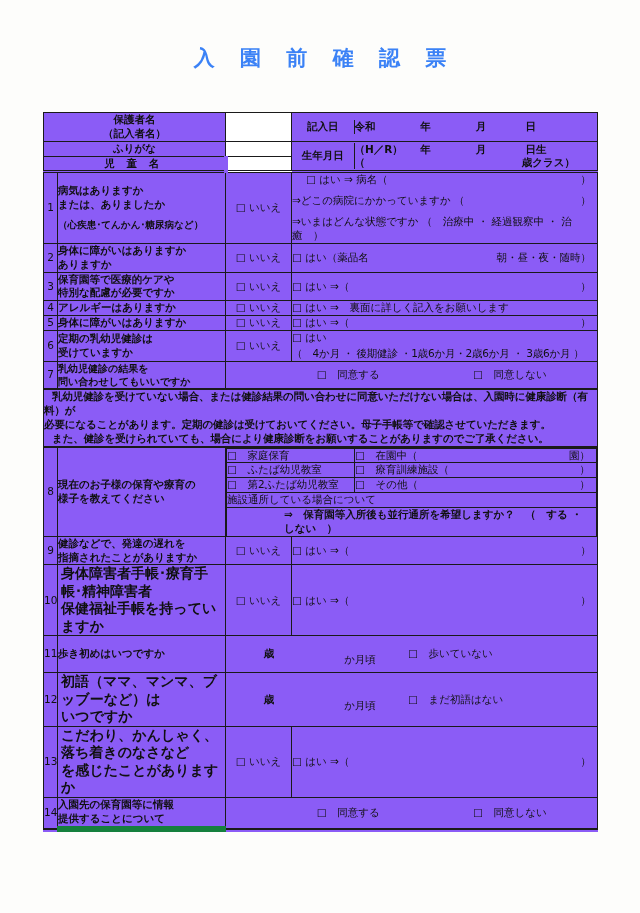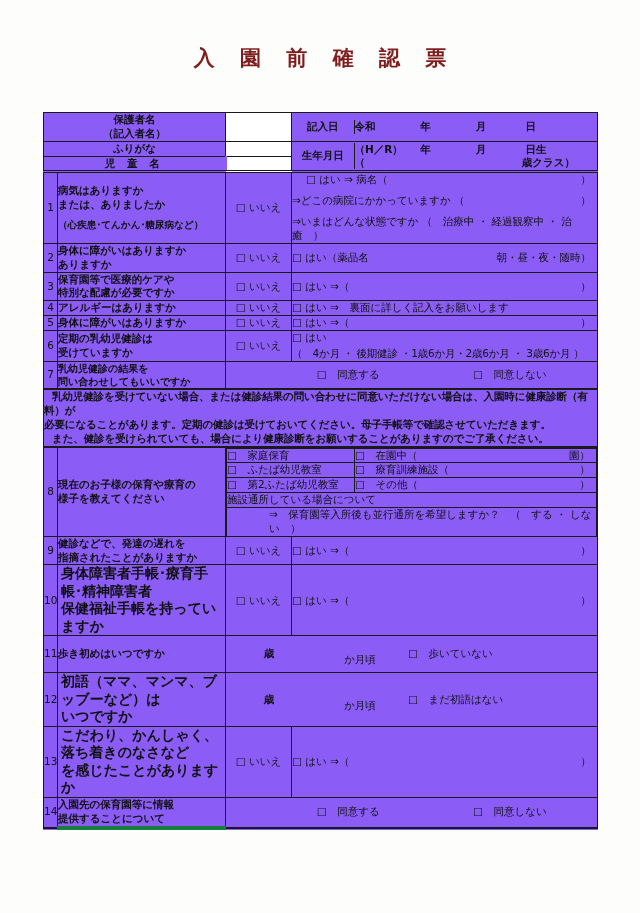--- a/index.html
+++ b/index.html
@@ -16,21 +16,21 @@
     background: #fdfdfb;
     overflow: hidden;
   }
   .title {
     text-align: center;
     font-size: 21px;
     font-weight: bold;
     letter-spacing: 9px;
     padding-top: 44px;
     padding-left: 9px;
-    color: #7f1d1d;
+    color: #3b82f6;
   }
 
   table.form {
     position: absolute;
     left: 43px; top: 112px;
     width: 554px;
     border-collapse: collapse;
     table-layout: fixed;
     background: #8b5cf6;
   }
@@ -122,21 +122,21 @@
   .sub8 td {
     border: none;
     border-bottom: 1px dashed #1a1a1a;
     padding: 3px 5px 3px 7px;
     font-size: 10.5px;
     vertical-align: middle;
   }
   .sub8 td.left { border-right: 1px dashed #1a1a1a; width: 128px; }
   .sub8 tr:last-child td { border-bottom: none; }
   .sub8 td.wide { width: auto; }
-  .sub8 td.indent { padding-left: 42px; }
+  .sub8 td.indent { padding-left: 57px; font-weight: bold; }
 
   .center-2 {
     display: flex;
     align-items: center;
     padding: 6px 0;
   }
   .center-2 .opt { flex: 1; text-align: center; }
   .center-2 .opt.a { padding-left: 24px; text-align: left; margin-left: 18%; }
   .center-2 .opt.b { padding-left: 10px; text-align: left; margin-left: 6%; }
 
@@ -206,21 +206,21 @@
                 <span style="display:inline-block;">歳クラス）</span>
               </div>
             </td>
           </tr>
         </tbody>
             </table>
       </td>
     </tr>
 
     <tr>
-      <td class="jidou" colspan="2" style="border-right:2px solid #8b5cf6;">児 童 名</td>
+      <td class="jidou" colspan="2" style="border-right:4px solid #8b5cf6;">児 童 名</td>
       <td class="hdr-blank" style="border-right:1px solid #1a1a1a;"></td>
     </tr>
 
     <tr style="border-top:3px double #1a1a1a;">
       <td class="num" style="border-top:2px solid #1a1a1a;">1</td>
       <td class="label" style="border-top:2px solid #404040;">
         <div>病気はありますか</div>
         <div>または、ありましたか</div>
         <div style="height:7px;"></div>
         <div style="font-size:9.6px;">（心疾患･てんかん･糖尿病など）</div>
@@ -427,21 +427,21 @@
       </td>
       <td class="no-cell" style="text-align:center;">□ いいえ</td>
       <td class="yes-cell">
         <span>□ はい ⇒（</span>
         <span class="paren-r">）</span>
       </td>
     </tr>
 
     <tr>
       <td class="num" style="border-bottom:2px solid #1a1a1a;">14</td>
-      <td class="label" style="border-bottom:4px solid #15803d;font-family:Liberation Serif, serif;">
+      <td class="label" style="border-bottom:6px solid #15803d;font-family:Liberation Serif, serif;">
         <div>入園先の保育園等に情報</div>
         <div>提供することについて</div>
       </td>
       <td colspan="2" class="full-cell" style="border-bottom:2px solid #1a1a1a;">
         <div class="center-2">
           <div class="opt a">□　同意する</div>
           <div class="opt b">□　同意しない</div>
         </div>
       </td>
     </tr>

